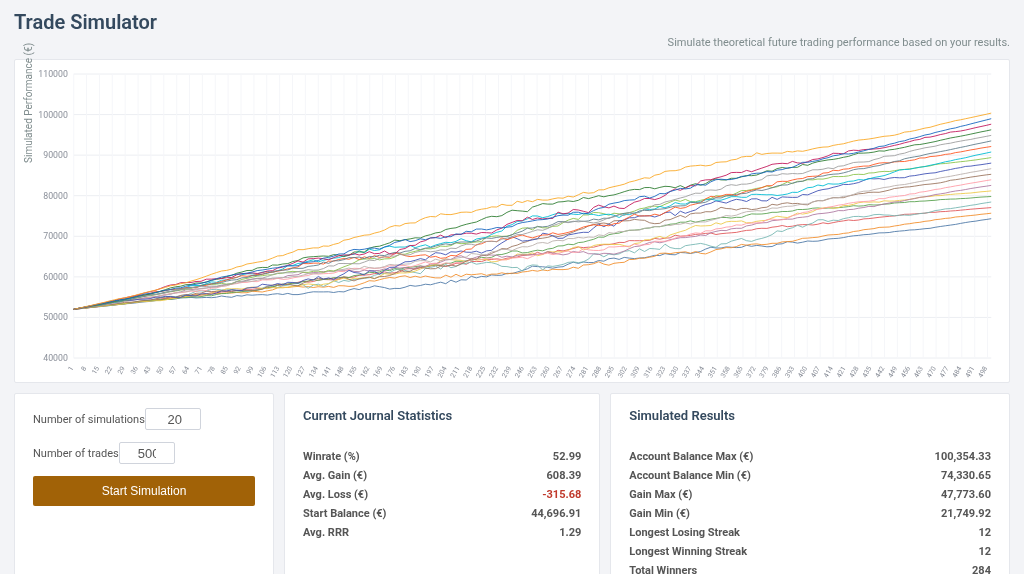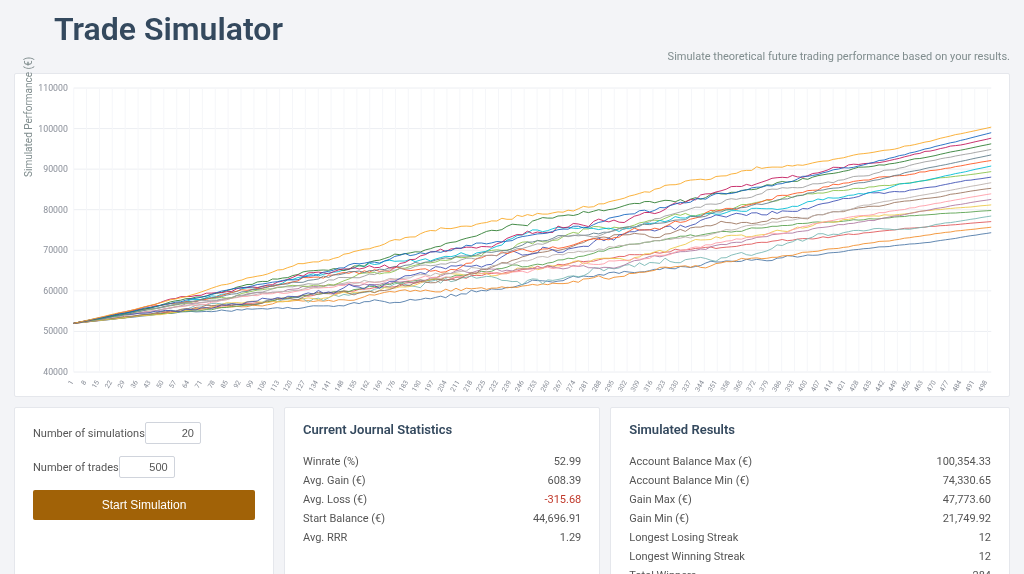--- a/index.html
+++ b/index.html
@@ -4,25 +4,24 @@
 <style>
   * { box-sizing: border-box; margin: 0; padding: 0; }
   body {
     font-family: -apple-system, BlinkMacSystemFont, "Segoe UI", Roboto, sans-serif;
     background: #f3f4f7;
     color: #2c3e50;
     font-size: 12px;
     padding: 10px 14px;
   }
   .page-title {
-    font-size: 32px;
+    font-size: 20px;
     font-weight: 600;
     color: #34495e;
     margin-bottom: 2px;
-    margin-left: 40px;
   }
   .page-subtitle {
     font-size: 11px;
     color: #7f8c8d;
     margin-bottom: 10px;
     text-align: right;
   }
   .chart-card {
     background: #fff;
     border: 1px solid #e5e7ec;
@@ -55,55 +54,56 @@
     border-radius: 2px;
     padding: 14px 18px;
   }
   .panel-controls { flex: 0 0 260px; }
   .panel-stats { flex: 1; }
   .panel-results { flex: 1.3; }
   .panel-title {
     font-size: 13px;
     font-weight: 600;
     color: #34495e;
-    margin-bottom: 15px;
+    margin-bottom: 24px;
   }
   .ctrl-row {
     display: flex;
     align-items: center;
     margin-bottom: 12px;
     font-size: 11px;
     color: #555;
   }
   .ctrl-row input {
     width: 56px;
     height: 22px;
     border: 1px solid #d0d4dc;
     border-radius: 2px;
     text-align: right;
-    padding: 2px 6px;
-    font-size: 11px;
+    padding: 2px 18px;
+    font-size: 13px;
     color: #555;
   }
   .start-btn {
     width: 100%;
     height: 30px;
     background: #a16207;
     color: #fff;
     border: none;
     border-radius: 2px;
     font-size: 12px;
     cursor: pointer;
   }
   .stat-row {
     display: flex;
     justify-content: space-between;
     font-size: 11px;
     padding: 3px 0;
     color: #555;
+    font-weight: bold;
   }
   .stat-row .neg { color: #c0392b; }
 </style>
 </head>
 <body>
 
 <div class="page-title">Trade Simulator</div>
 <div class="page-subtitle">Simulate theoretical future trading performance based on your results.</div>
 
 <div class="chart-card">

